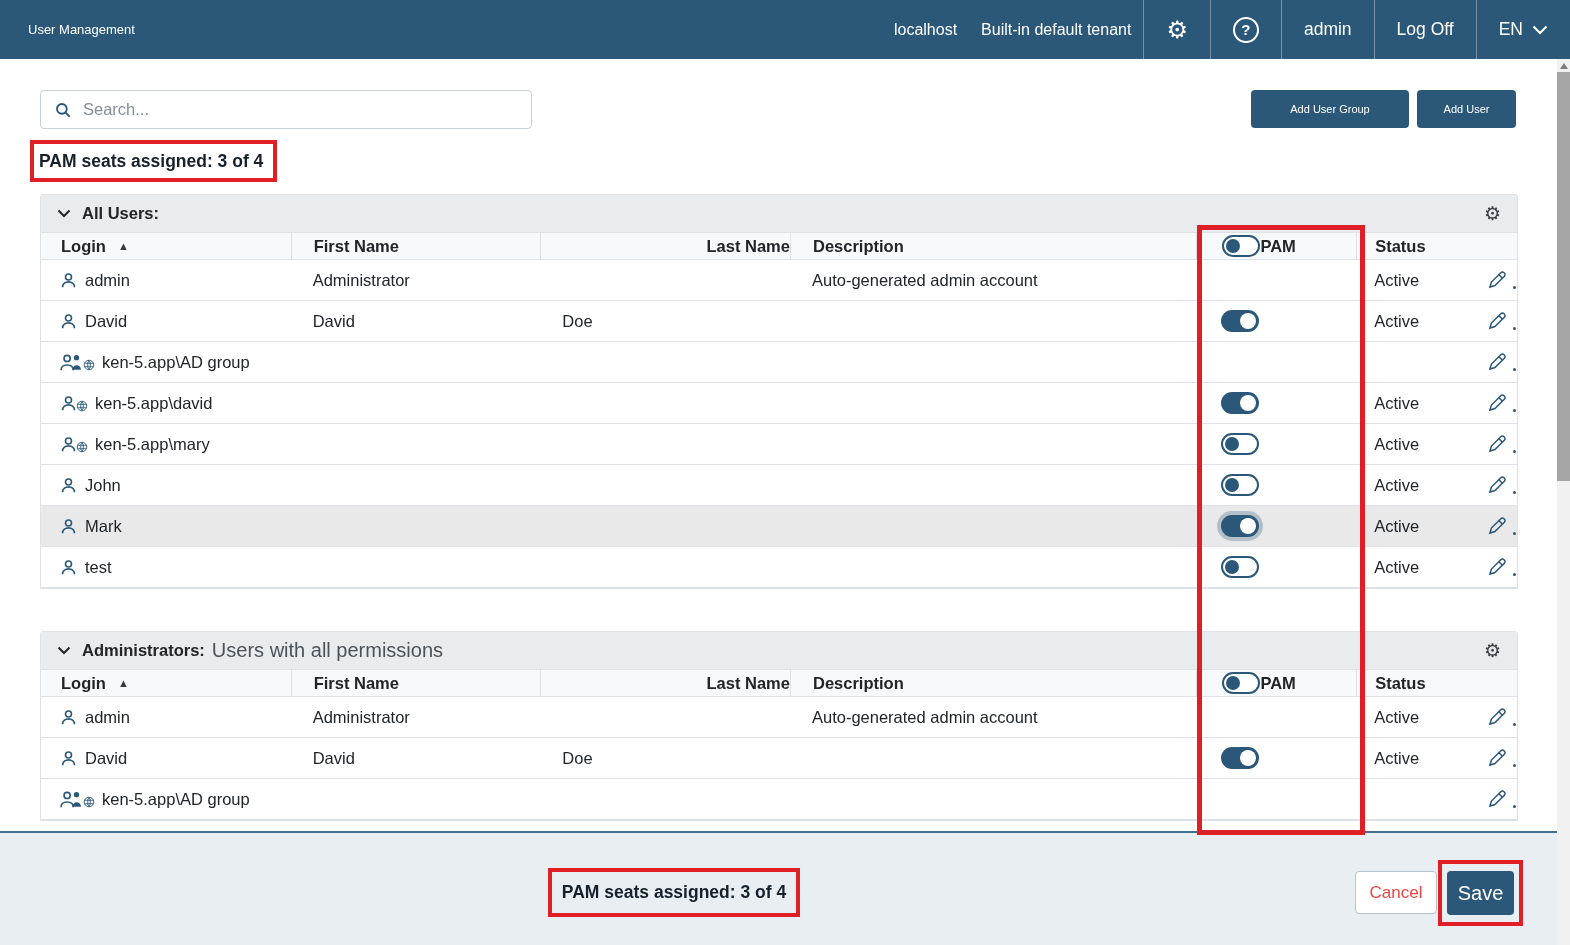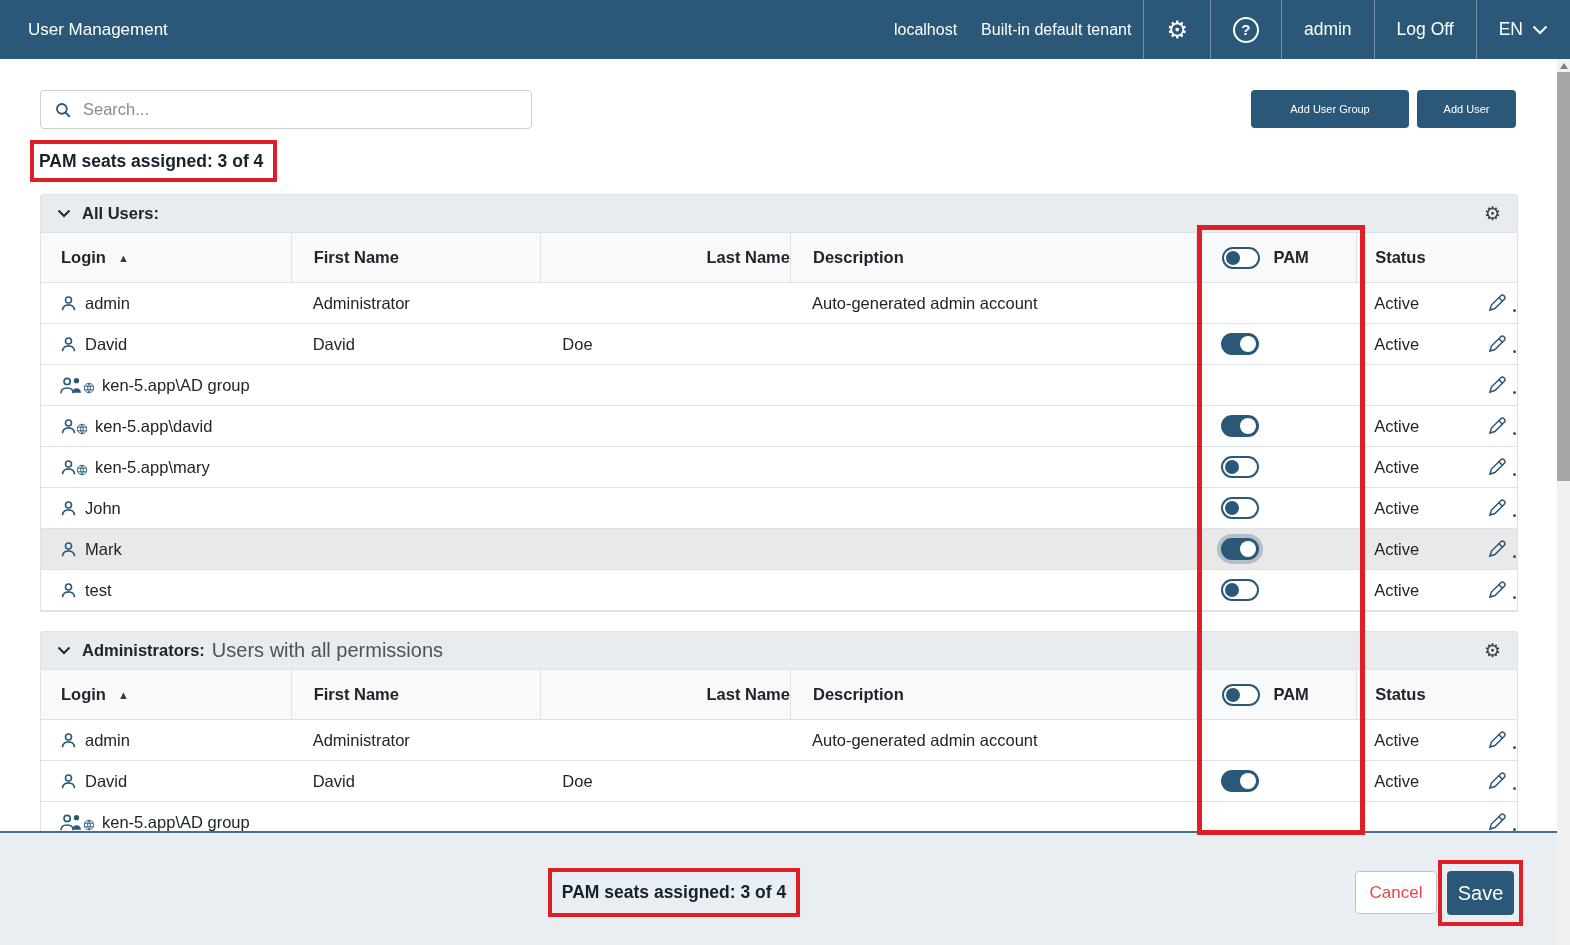--- a/index.html
+++ b/index.html
@@ -5,21 +5,21 @@
   * { box-sizing: border-box; margin: 0; padding: 0; }
   html,body { width:1570px; height:945px; }
   body {
     font-family:"Liberation Sans", sans-serif;
     background:#fff; position:relative; overflow:hidden;
     color:#212529;
   }
   
   #navbar { position:absolute; left:0; top:0; width:1570px; height:59px;
     background:#2b5878; color:#fff; display:flex; align-items:center; z-index:40; }
-  #nav-title { margin-left:28px; font-size:17px; }
+  #nav-title { margin-left:28px; font-size:13px; }
   #nav-right { margin-left:auto; display:flex; align-items:center; height:100%; }
   .nav-text { font-size:16px; padding:0 12px; }
   .nav-cell { height:100%; display:flex; align-items:center; justify-content:center;
     padding:0 22px; border-left:1px solid rgba(255,255,255,.35); cursor:pointer; font-size:17.5px; }
   .gear-glyph { font-size:24px; line-height:1; }
   .help-circle { width:26px; height:26px; border:2px solid #fff; border-radius:50%;
     display:flex; align-items:center; justify-content:center; font-size:15px; font-weight:bold; }
   .nav-chev { margin-left:9px; display:inline-flex; }
   
   #search-box { position:absolute; left:40px; top:90px; width:492px; height:39px;
@@ -40,29 +40,29 @@
   
   .section { position:absolute; left:40px; width:1478px; background:#fff;
     border:1px solid #dee2e6; border-radius:3px 3px 0 0; }
   #section-0 { top:194px; }
   #section-1 { top:631px; }
   .sec-head { height:38px; background:#e9ecef; border-bottom:1px solid #dee2e6;
     display:flex; align-items:center; padding:0 16px; gap:11px; cursor:pointer; }
   .sec-title { font-weight:bold; font-size:16.5px; }
   .sec-sub { font-size:20px; color:#4b535a; margin-left:-4px; }
   .sec-gear { margin-left:auto; font-size:19px; color:#3a4046; cursor:pointer; line-height:1; }
-  .col-row { display:flex; height:50px; background:#f8f9fa; border-bottom:1px solid #dee2e6;
+  .col-row { display:flex; height:27px; background:#f8f9fa; border-bottom:1px solid #dee2e6;
     font-weight:600; font-size:16.5px; align-items:center; }
   .col { height:100%; display:flex; align-items:center; }
   .col + .col { border-left:1px solid #dee2e6; }
   .c-login { width:250px; padding-left:20px; gap:8px; }
   .c-fn { width:250px; padding-left:22px; }
   .c-ln { width:250px; padding-left:22px;justify-content:flex-end; }
   .c-desc { width:407px; padding-left:22px; }
-  .c-pam { width:160px; padding-left:25px; gap:13px; }
+  .c-pam { width:160px; padding-left:25px; }
   .c-status { width:161px; padding-left:18px; }
   .sort-arrow { font-size:11px; color:#343a40; margin-left:4px; }
   .trow { display:flex; height:41px; border-bottom:1px solid #dee2e6; background:#fff;
     font-size:16.5px; align-items:stretch; }
   .trow.hl { background:#e9e9e9; }
   .c { display:flex; align-items:center; }
   .c.login { width:250px; padding-left:18px; gap:7px; }
   .c.fn { width:250px; padding-left:22px; }
   .c.ln { width:250px; padding-left:22px; }
   .c.desc { width:407px; padding-left:22px; }

